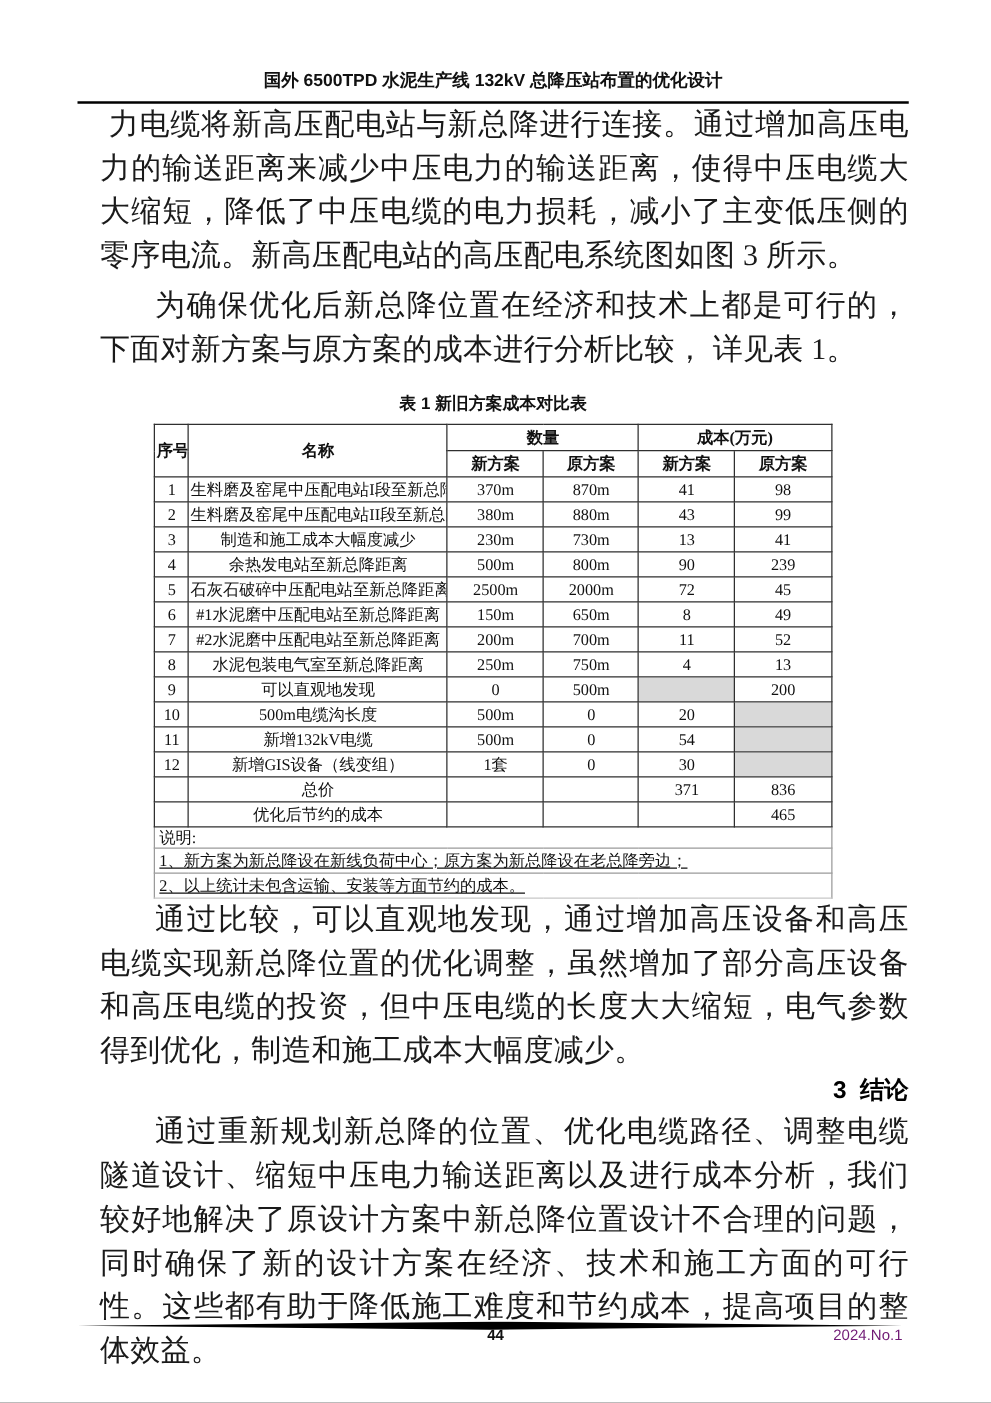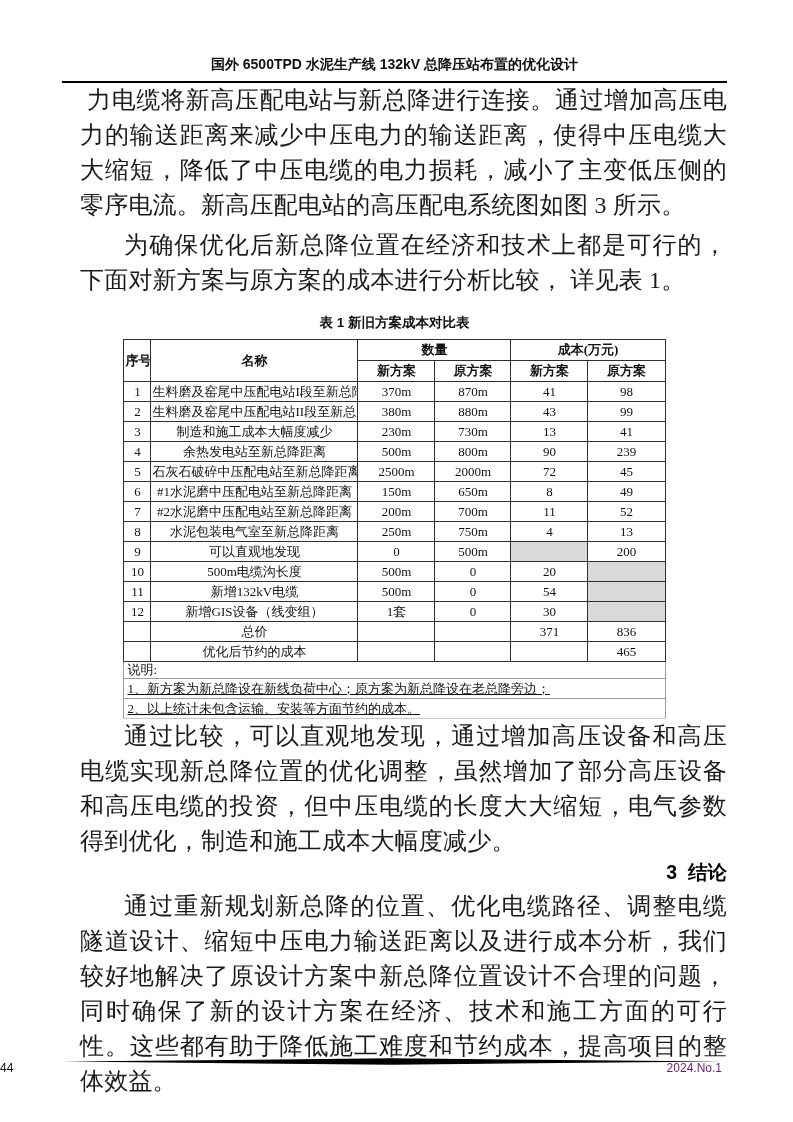--- a/index.html
+++ b/index.html
@@ -87,23 +87,23 @@
     padding-left:3px;
     margin-left:32px;
   }
   tr.note-head td { height:17px; line-height:16px; }
   tr.note-1 td, tr.note-2 td { height:20px;text-decoration:underline; }
   tr.note-2 td { border-bottom-color:#c8c8c8; }
 
   .footer-line { position:absolute; left:62px; top:1051px; width:660px; height:7px; }
   .page-number {
     position:absolute; left:0; right:0; top:1060px;
-    text-align:left;
-    font-family:"Liberation Sans","DejaVu Sans",sans-serif;
-    font-size:12px; line-height:16px; color:#111;
+    text-align:center;
+    font-family:"Liberation Sans","DejaVu Sans",sans-serif;
+    font-size:12px; line-height:16px; color:#111;font-weight:bold;
   }
   .issue-number {
     position:absolute; right:71px; top:1060px;
     font-family:"Liberation Sans","DejaVu Sans",sans-serif;
     font-size:12px; line-height:16px; color:#701a75;
   }
 </style>
 </head>
 <body>
 

